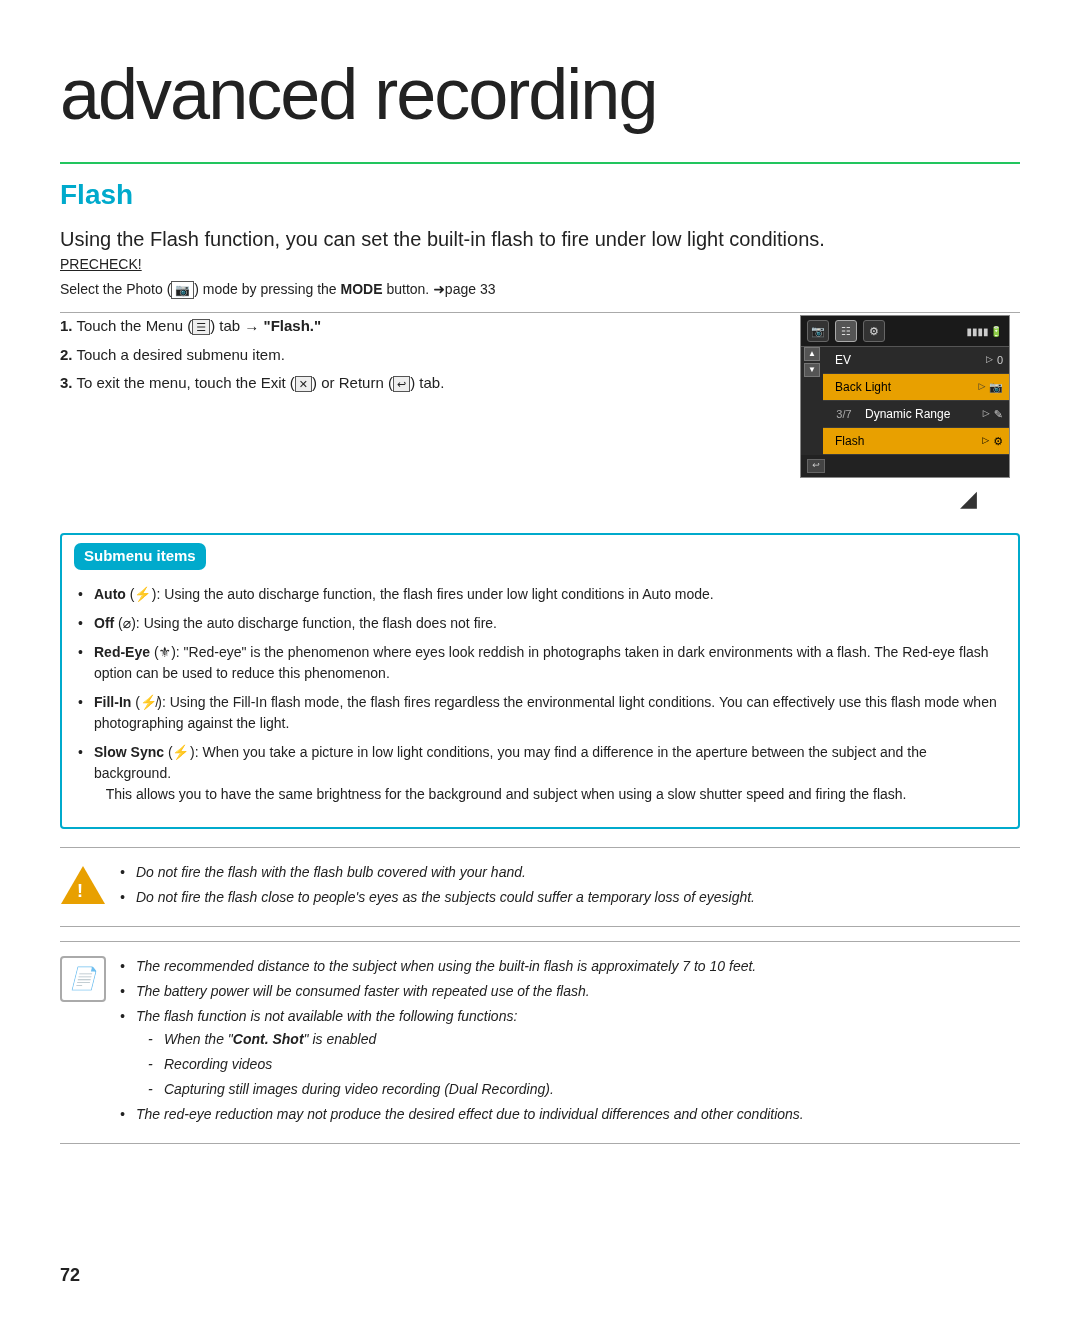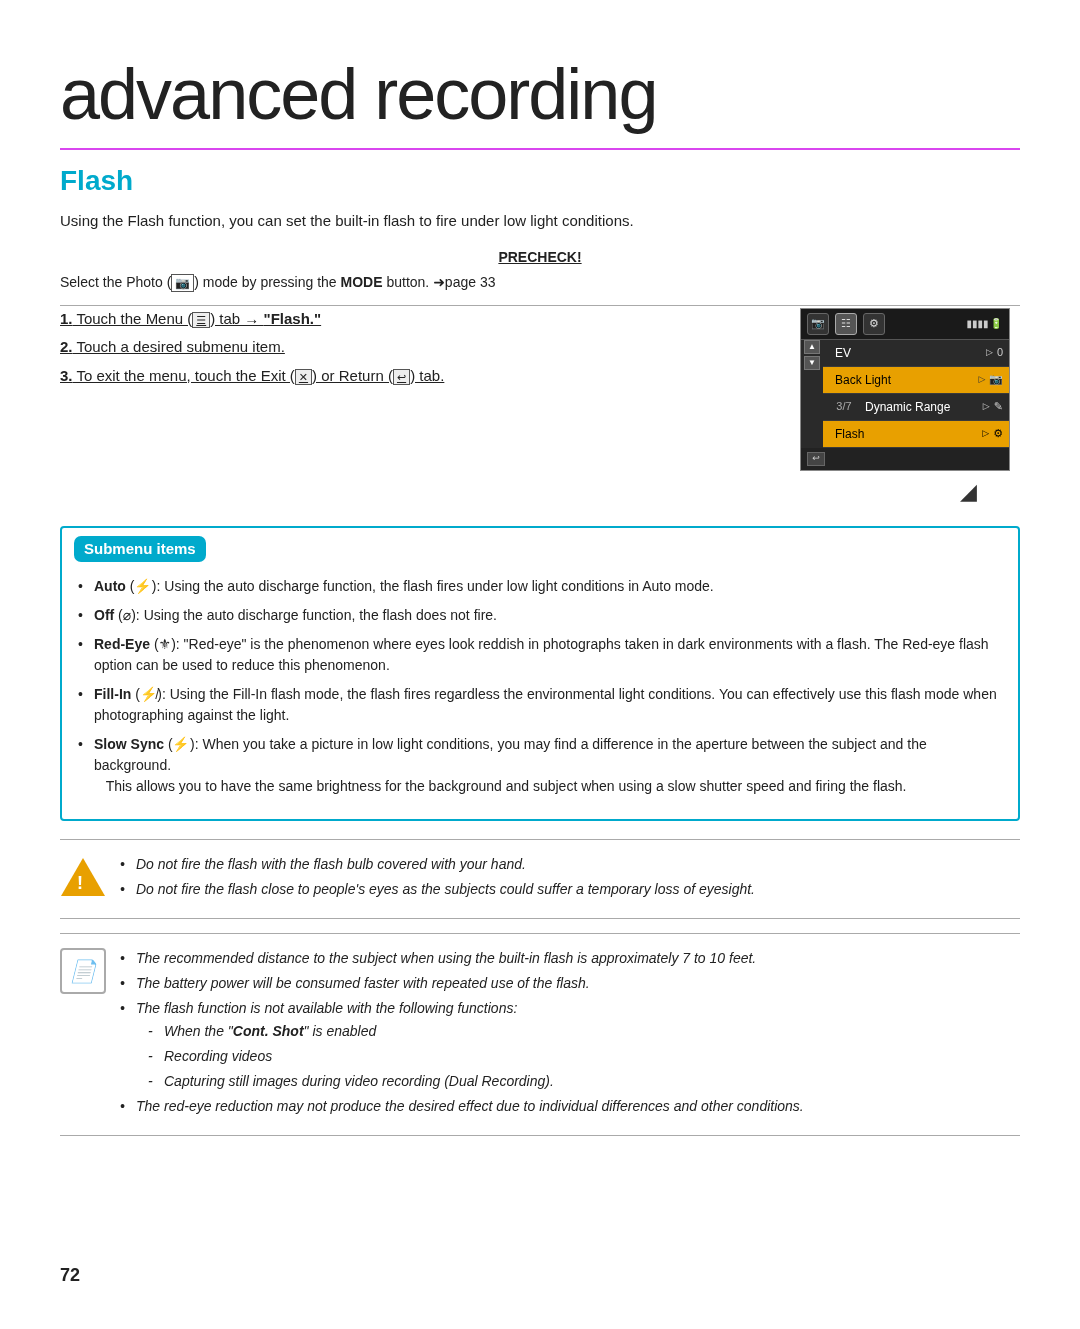--- a/index.html
+++ b/index.html
@@ -11,56 +11,53 @@
       padding: 40px 60px 40px 60px;
       color: #222;
       font-size: 15px;
       line-height: 1.5;
     }
     .page-title {
       font-size: 72px;
       font-weight: 300;
       color: #222;
       letter-spacing: -2px;
-      border-bottom: 2px solid #d946ef;
-      padding-bottom: 0;
+      border-bottom: 2px solid #22c55e;
+      padding-bottom: 14px;
       margin-bottom: 10px;
       font-family: Arial, sans-serif;
     }
     .section-title {
       font-size: 28px;
       font-weight: bold;
       color: #00aacc;
       margin-bottom: 8px;
     }
     .intro-text {
-      font-size: 15px;
-      margin-bottom: 14px;
+      font-size: 20px;
     }
     .precheck-label {
       font-size: 14px;
-      font-weight: bold;
+      font-weight: normal;
       text-decoration: underline;
       margin-bottom: 4px;
-      text-align: center;
     }
     .precheck-text {
       font-size: 14px;
       margin-bottom: 2px;
       border-bottom: 1px solid #aaa;
       padding-bottom: 12px;
     }
     .steps-container {
       display: flex;
       gap: 30px;
       margin-bottom: 18px;
     }
     .steps-left {
       flex: 1;
-      text-decoration: underline;
     }
     .step-item {
       font-size: 15px;
       margin-bottom: 6px;
     }
     .step-item .step-num {
       font-weight: bold;
     }
     .steps-right {
       width: 220px;

